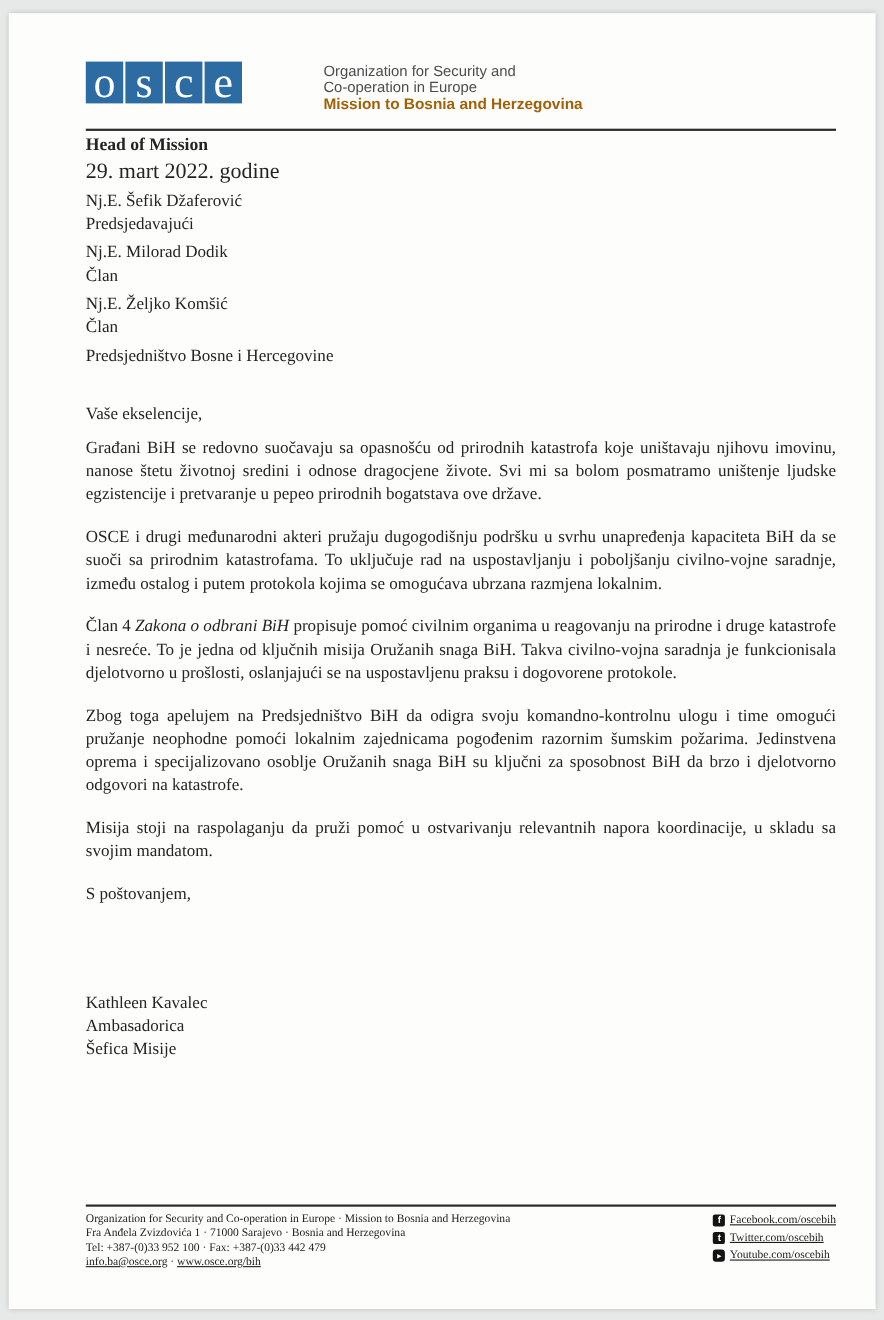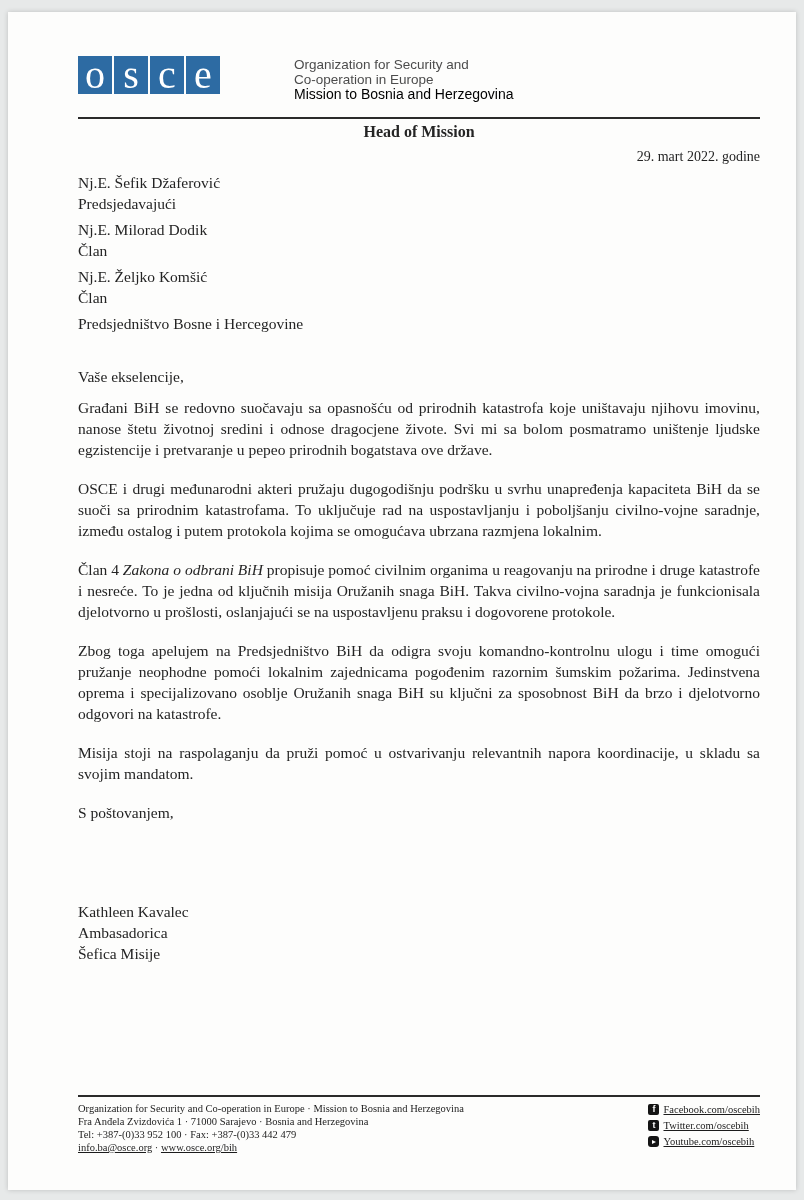--- a/index.html
+++ b/index.html
@@ -24,25 +24,25 @@
     width: 34px; height: 38px; background: var(--brand-blue);
     color: #fff; display: flex; align-items: center; justify-content: center;
     font-size: 40px; line-height: 1; overflow: hidden;
     font-family: "Liberation Serif", serif;
   }
   .logo-text {
     margin-left: 74px; padding-top: 1px;
     font-family: "Liberation Sans", sans-serif;
     font-size: 13.5px; line-height: 15px; color: #4c4c4c;
   }
-  .logo-text .mission { color: #000000; font-weight: normal; font-size: 14px; }
+  .logo-text .mission { color: #a16207; font-weight: bold; font-size: 14px; }
 
   .rule { border: 0; border-top: 2px solid #2a2a2a; margin: 15px 0 0; }
-  .hom { font-weight: bold; font-size: 16px; line-height: 21px; margin-top: 2px; text-align: center; }
-  .date-line { text-align: right; font-size: 14px; line-height: 21px; margin-top: 4px; }
+  .hom { font-weight: bold; font-size: 16px; line-height: 21px; margin-top: 2px; }
+  .date-line { text-align: left; font-size: 20px; line-height: 21px; margin-top: 4px; }
 
   
   .recipients { margin-top: 5px; font-size: 15.5px; line-height: 21px; }
   .rec-group { margin-bottom: 5px; }
   .rec-org { font-size: 15.5px; line-height: 21px; }
 
   
   .salutation { font-size: 15.5px; line-height: 21px; margin-top: 32px; margin-bottom: 10px; }
   .body p {
     font-size: 15.5px; line-height: 21px; margin: 0 0 18px;

